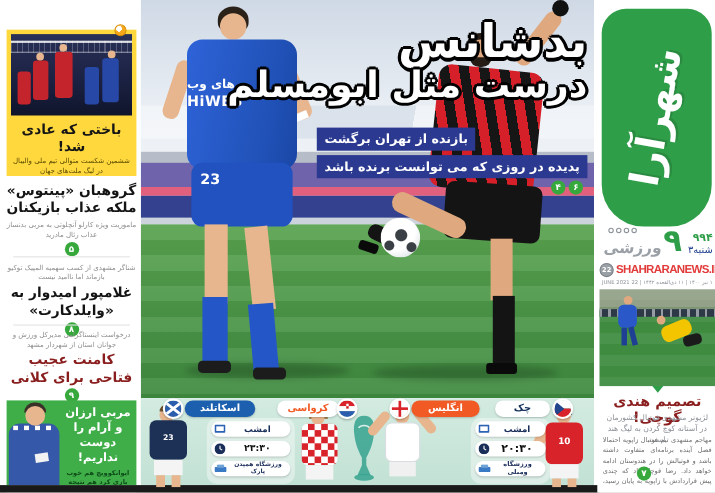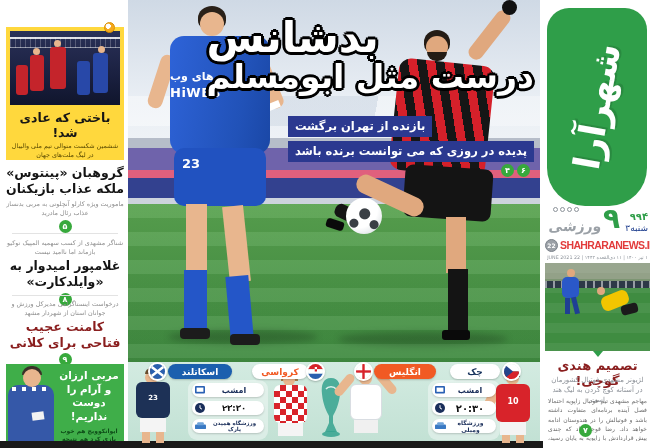--- a/index.html
+++ b/index.html
@@ -46,21 +46,21 @@
   .rp-shorts{position:absolute;left:108px;top:153px;width:88px;height:52px;border-radius:8px;background:#141414;transform:rotate(4deg)}
   .rp-thigh{position:absolute;left:58px;top:172px;width:72px;height:19px;border-radius:9px;background:#e0a87e;transform:rotate(25deg)}
   .rp-sockx{position:absolute;left:38px;top:194px;width:32px;height:14px;border-radius:6px;background:#141414;transform:rotate(25deg)}
   .rp-bootx{position:absolute;left:30px;top:206px;width:18px;height:9px;border-radius:3px;background:#0a0a0a;transform:rotate(18deg)}
   .rp-leg{position:absolute;left:150px;top:203px;width:20px;height:56px;background:#e0a87e}
   .rp-sock{position:absolute;left:152px;top:255px;width:20px;height:66px;background:#141414}
   .rp-boot{position:absolute;left:146px;top:316px;width:28px;height:10px;border-radius:3px;background:#0a0a0a}
   .ball{position:absolute;left:218px;top:198px;width:36px;height:36px;border-radius:50%;
     background-image:radial-gradient(circle at 52% 44%,#3a3f45 0 5px,transparent 6px),radial-gradient(circle at 22% 70%,#3a3f45 0 4px,transparent 5px),radial-gradient(circle at 78% 74%,#3a3f45 0 4px,transparent 5px),radial-gradient(circle at 35% 30%,#ffffff 55%,#ccd3d8 100%)}
   
-  .hline{position:absolute;top:16px;right:6px;text-align:left;direction:rtl;color:#fff;font-weight:bold;line-height:1.05;
+  .hline{position:absolute;top:16px;right:6px;text-align:right;direction:rtl;color:#fff;font-weight:bold;line-height:1.05;
     text-shadow:-2px -2px 0 #000,2px -2px 0 #000,-2px 2px 0 #000,2px 2px 0 #000,0 -3px 0 #000,0 3px 0 #000,-3px 0 0 #000,3px 0 0 #000}
   .h1{font-size:42px}.h2{font-size:33px}
   .decks{position:absolute;top:116px;right:6px;display:flex;flex-direction:column;align-items:flex-end;gap:4px;direction:rtl}
   .chip{background:#2b3990;color:#fff;font-size:11.5px;font-weight:bold;padding:3px 7px 4px;white-space:nowrap}
   .lbadges{position:absolute;top:164px;right:10px;display:flex;gap:3px}
   .gbadge{width:13px;height:13px;border-radius:50%;background:#37a93c;color:#fff;font-size:8px;font-weight:bold;display:flex;align-items:center;justify-content:center}
   
   .lrail{position:absolute;left:6px;top:0;width:118px;height:448px;background:#fff}
   .vcard{position:absolute;left:0;top:27px;width:118px;height:133px;background:#ffd83d;padding:4px;text-align:center}
   .vball{position:absolute;top:-5px;right:9px;width:11px;height:11px;border-radius:50%;background:radial-gradient(circle at 35% 35%,#fff 30%,#f5a81c 34%);border:1px solid #d98f00;z-index:3}

